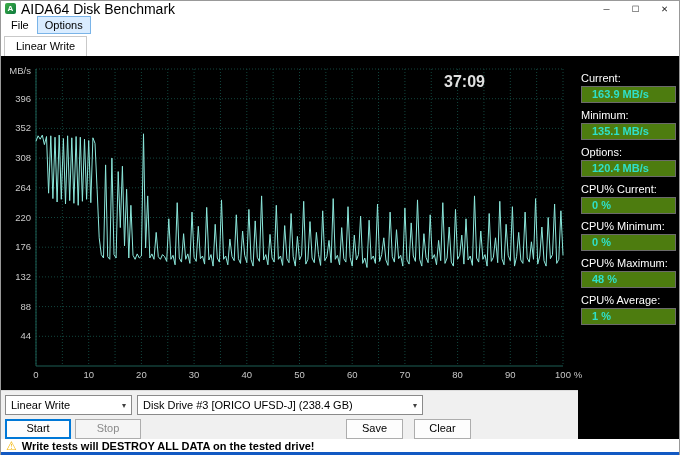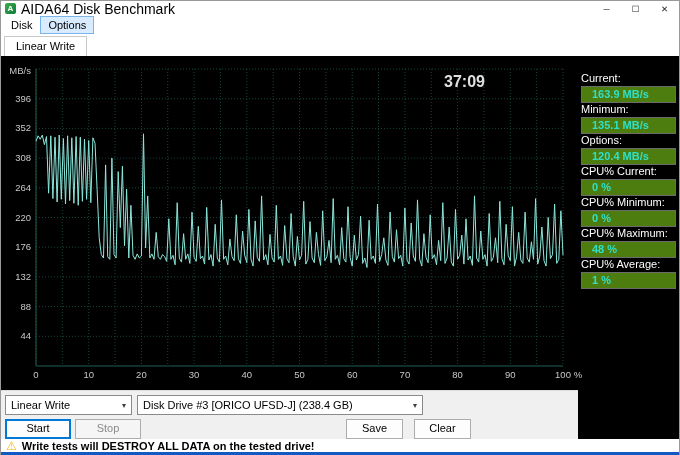--- a/index.html
+++ b/index.html
@@ -24,21 +24,21 @@
   .tabstrip{position:absolute;top:33px;left:0;right:0;height:22px;background:#fff}
   .tab{position:absolute;left:3px;top:2px;height:20px;padding:3px 11px 0 11px;background:#fff;
        border:1px solid #c9c9c9;border-bottom:none}
 
   
   .client{position:absolute;top:55px;left:0;right:0;height:383px;background:#000}
   #chart{position:absolute;left:0;top:0}
 
   
   .stats{position:absolute;top:71px;right:3px;width:95px;display:flex;flex-direction:column;z-index:3}
-  .stat{}
+  .stat{margin-bottom:6px}
   .stat.gap{margin-top:26px}
   .stat-label{color:#fff;font-size:11px;height:13px;white-space:nowrap}
   .stat-value{margin-top:1px;height:17px;border:1px solid #6b6b6b;background:#4d7c0f;color:#2fe0c8;
               font-weight:bold;font-size:11px;line-height:15px;padding-left:10px}
 
   
   .controls{position:absolute;top:389px;left:0;width:577px;height:49px;background:#f0f0f0;z-index:4;border-top:1px solid #dcdcdc}
   .combo{position:absolute;top:4px;height:20px;background:#fff;border:1px solid #8a8a8a;display:flex;align-items:center;padding:0 5px;overflow:hidden;white-space:nowrap}
   .combo1{left:4px;width:127px}
   .combo2{left:136px;width:286px}
@@ -64,21 +64,21 @@
     <span class="app-icon">A</span>
     <span class="title-text">AIDA64 Disk Benchmark</span>
     <div class="win-controls">
       <span class="win-btn">─</span>
       <span class="win-btn">☐</span>
       <span class="win-btn">✕</span>
     </div>
   </div>
 
   <div class="menubar" id="menubar">
-      <span class="menu-item">Disk</span>
+      <span class="menu-item">File</span>
       <span class="menu-item hl">Options</span>
     </div>
 
   <div class="tabstrip">
     <div class="tab">Linear Write</div>
   </div>
 
   <div class="client">
     <svg id="chart" xmlns="http://www.w3.org/2000/svg" width="582" height="334" viewBox="0 0 582 334">
         <line x1="35" y1="280.3" x2="562" y2="280.3" stroke="#12463e" stroke-dasharray="1,2"></line>

